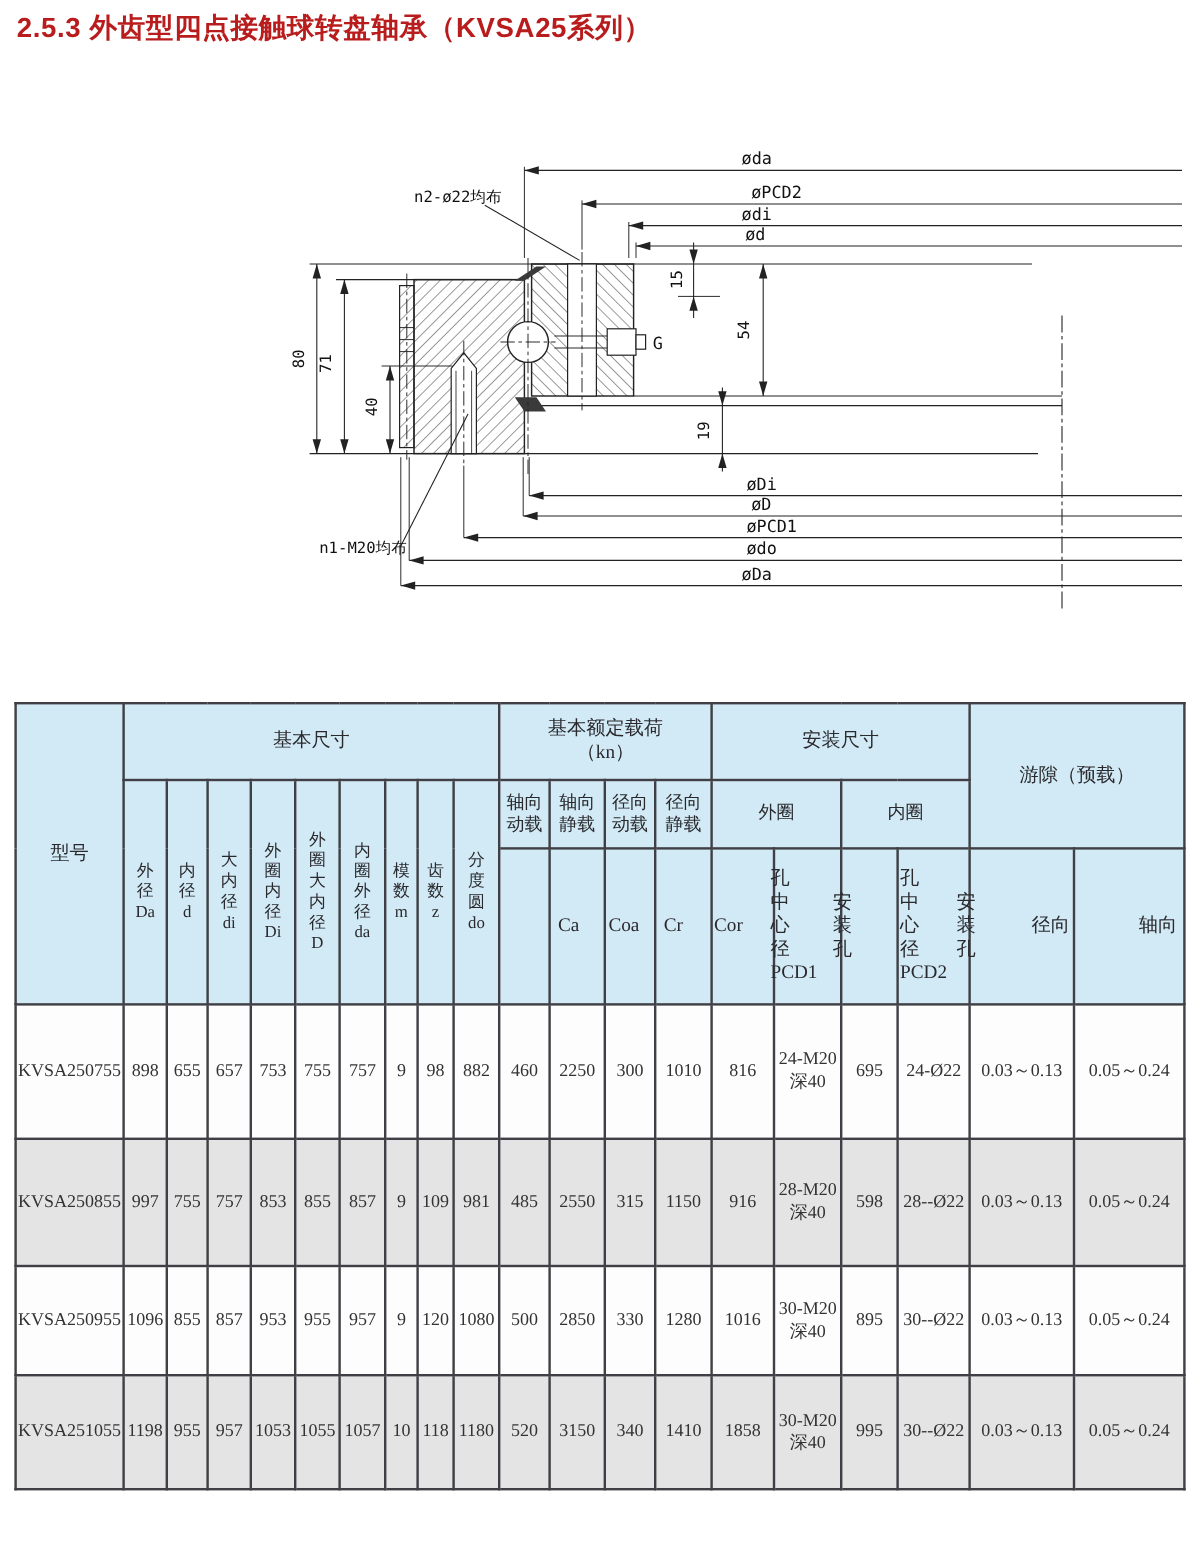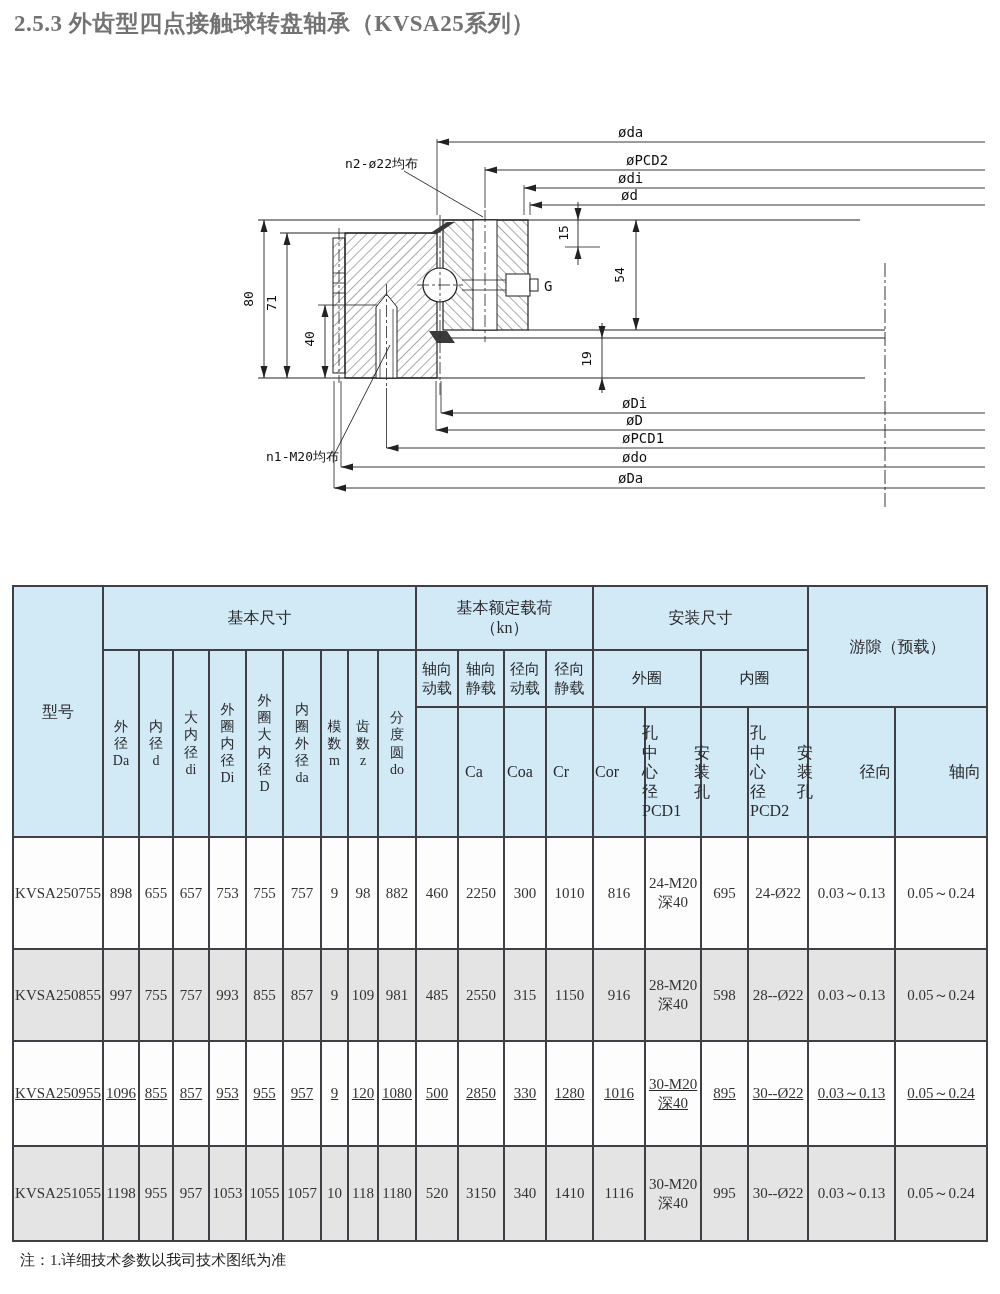--- a/index.html
+++ b/index.html
@@ -1,37 +1,37 @@
 <!DOCTYPE html>
 <html><head>
 <meta charset="utf-8">
 <style>
   html,body{margin:0;padding:0;background:#ffffff;}
   .page{position:relative;width:1000px;height:1294px;background:#ffffff;overflow:hidden;
         font-family:"Liberation Serif",serif;color:#2a2a2e;}
-  .title{position:absolute;left:14px;top:8px;font-family:Liberation Serif, serif;
-         font-weight:bold;font-size:23px;color:#737373;letter-spacing:0.5px;}
+  .title{position:absolute;left:14px;top:8px;font-family:Liberation Sans, sans-serif;
+         font-weight:bold;font-size:23px;color:#b91c1c;letter-spacing:0.5px;}
   .drawing-wrap{position:absolute;left:0;top:95px;width:1000px;height:415px;}
   svg text{fill:#111;font-family:"DejaVu Sans Mono",monospace;}
   
   .tbl-wrap{position:absolute;left:12px;top:585px;width:976px;}
   table{border-collapse:collapse;table-layout:fixed;width:976px;}
   th,td{border:2px solid #3f3f45;text-align:center;vertical-align:middle;
         padding:0;white-space:pre-line;line-height:1.25;}
   thead th{background:#d2eaf5;font-weight:normal;font-size:15px;}
   thead tr.h1 th{font-size:16px;height:62px;}
   thead tr.h2 th{height:55px;}
   thead tr.h3 th{height:128px;font-size:16px;padding-left:48px;}
   th.vert{font-size:14px;line-height:1.22;}
   tbody td{font-size:15px;color:#333;}
   tbody tr:nth-child(odd){background:#fdfdfd;}
   tbody tr:nth-child(even){background:#e4e4e4;}
   tbody tr:nth-child(1){height:112px;padding-left:23px;}
-  tbody tr:nth-child(2){height:92px;border-radius:22px;}
-  tbody tr:nth-child(3){height:105px;text-decoration:underline;}
+  tbody tr:nth-child(2){height:106px;border-radius:22px;}
+  tbody tr:nth-child(3){height:91px;}
   tbody tr:nth-child(4){height:95px;}
   tbody td:first-child{font-size:15px;}
   
   .notes{position:absolute;left:20px;top:1250px;font-size:15px;color:#222;line-height:1.45;}
   .notes .l2{padding-left:33px;}
 </style>
 </head>
 <body>
 
 <div class="page">
@@ -309,21 +309,21 @@
             <td>695</td>
             <td>24-Ø22</td>
             <td>0.03～0.13</td>
             <td>0.05～0.24</td>
           </tr>
           <tr>
             <td>KVSA250855</td>
             <td>997</td>
             <td>755</td>
             <td>757</td>
-            <td>993</td>
+            <td>853</td>
             <td>855</td>
             <td>857</td>
             <td>9</td>
             <td>109</td>
             <td>981</td>
             <td>485</td>
             <td>2550</td>
             <td>315</td>
             <td>1150</td>
             <td>916</td>
@@ -365,29 +365,28 @@
             <td>1053</td>
             <td>1055</td>
             <td>1057</td>
             <td>10</td>
             <td>118</td>
             <td>1180</td>
             <td>520</td>
             <td>3150</td>
             <td>340</td>
             <td>1410</td>
-            <td>1116</td>
+            <td>1858</td>
             <td>30-M20
 深40</td>
             <td>995</td>
             <td>30--Ø22</td>
             <td>0.03～0.13</td>
             <td>0.05～0.24</td>
           </tr>
         </tbody>
     </table>
   </div>
 
   <div class="notes">
-    <div class="l1"><span>注：</span><span>1.详细技术参数以我司技术图纸为准</span></div>
   </div>
 
 </div>
 
 </body></html>

